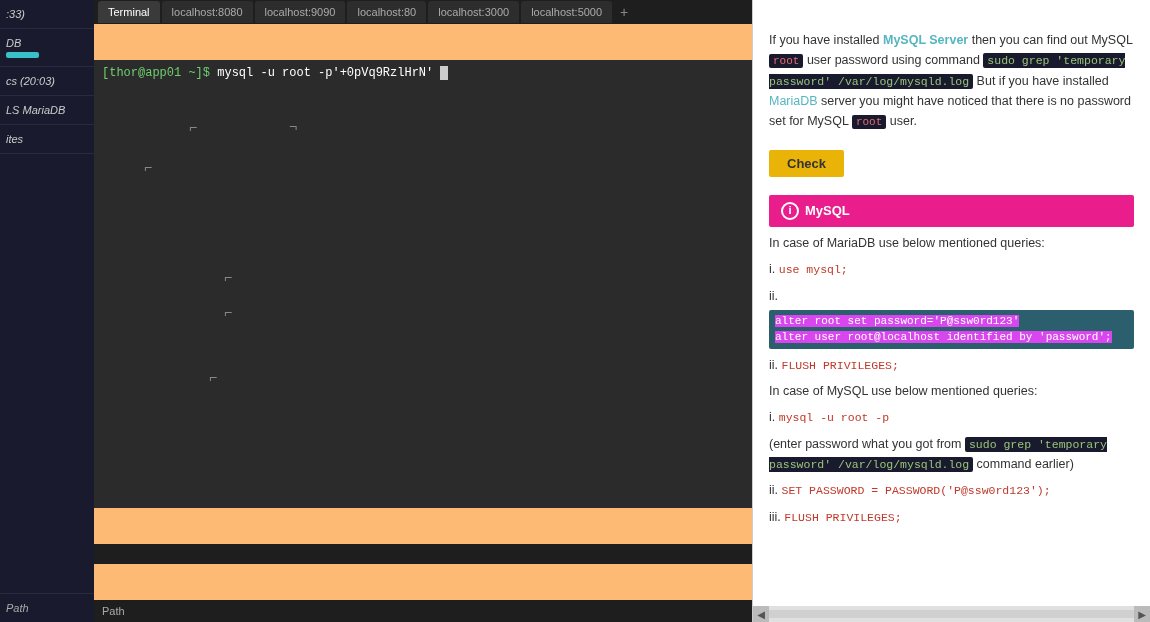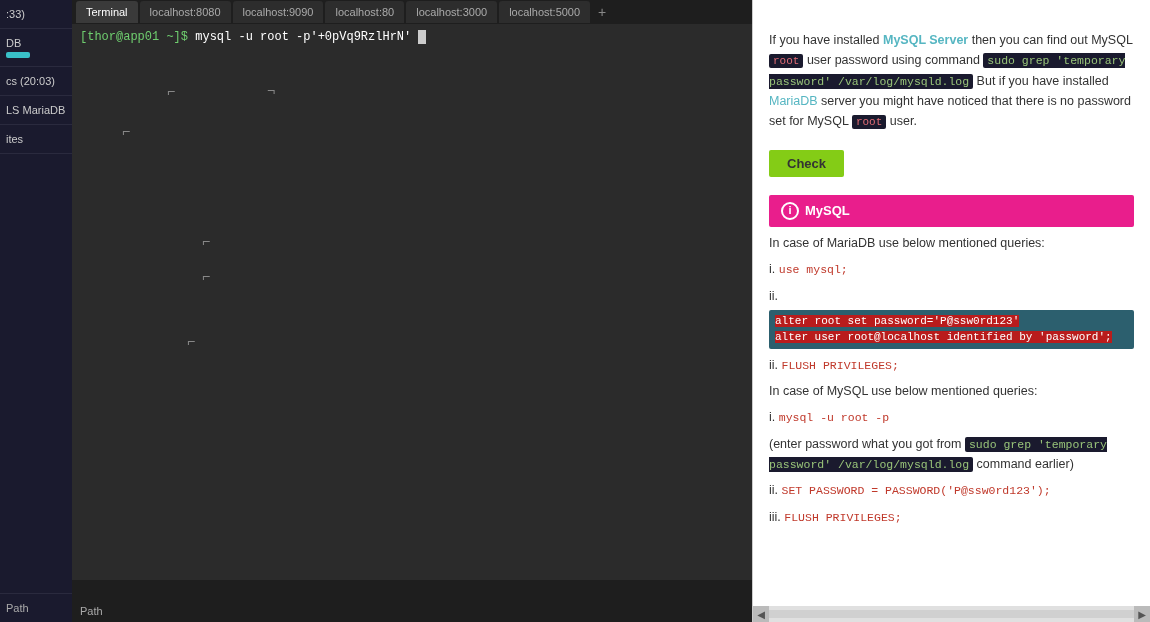--- a/index.html
+++ b/index.html
@@ -8,26 +8,27 @@
       height: 622px;
       overflow: hidden;
       display: flex;
       font-family: 'Segoe UI', Arial, sans-serif;
       font-size: 13px;
       background: #2d2d2d;
     }
 
     
     .sidebar {
-      width: 72px;
+      width: 94px;
       background: #1a1a2e;
       display: flex;
       flex-direction: column;
       overflow: hidden;
       flex-shrink: 0;
+      font-style: italic;
     }
     .sidebar-item {
       padding: 8px 6px;
       color: #ccc;
       font-size: 11px;
       border-bottom: 1px solid #2a2a3e;
       cursor: pointer;
     }
     .sidebar-item-label {
       white-space: nowrap;
@@ -46,22 +47,23 @@
       color: #aaa;
       font-size: 11px;
       border-top: 1px solid #2a2a3e;
     }
 
     
     .terminal-area {
       flex: 1;
       display: flex;
       flex-direction: column;
-      background: #c4b5fd;
-      overflow: hidden;
+      background: #fdba74;
+      overflow: hidden;
+      gap: 36px;
     }
 
     
     .tab-bar {
       display: flex;
       background: #1e1e1e;
       align-items: center;
       height: 24px;
       flex-shrink: 0;
       padding: 0 4px;
@@ -172,21 +174,21 @@
       border-radius: 2px;
       font-size: 11.5px;
     }
     .rp-mysql { color: #56b6c2; font-weight: bold; }
     .rp-mariadb { color: #56b6c2; }
     .rp-root { color: #e06c75; font-family: 'Courier New', monospace; background: #1a1a2e; padding: 1px 4px; border-radius: 2px; font-size: 11px; }
     .rp-red-link { color: #c0392b; }
     .rp-label { margin-bottom: 4px; }
 
     .check-btn {
-      background: #84cc16;
+      background: #eab308;
       color: #333;
       border: none;
       padding: 6px 18px;
       font-size: 13px;
       font-weight: bold;
       cursor: pointer;
       border-radius: 2px;
       margin: 10px 0;
       display: inline-block;
     }
@@ -227,21 +229,21 @@
       color: #c8e6c9;
       font-family: 'Courier New', monospace;
       font-size: 11px;
       padding: 3px 6px;
       border-radius: 2px;
       margin: 4px 0;
       line-height: 1.5;
       display: block;
     }
     .code-block-highlight .selected-text {
-      background: #b91c1c;
+      background: #d946ef;
       color: #fff;
     }
     .code-mono {
       font-family: 'Courier New', monospace;
       font-size: 11.5px;
       color: #c0392b;
       background: none;
     }
 
     .bottom-bar {

